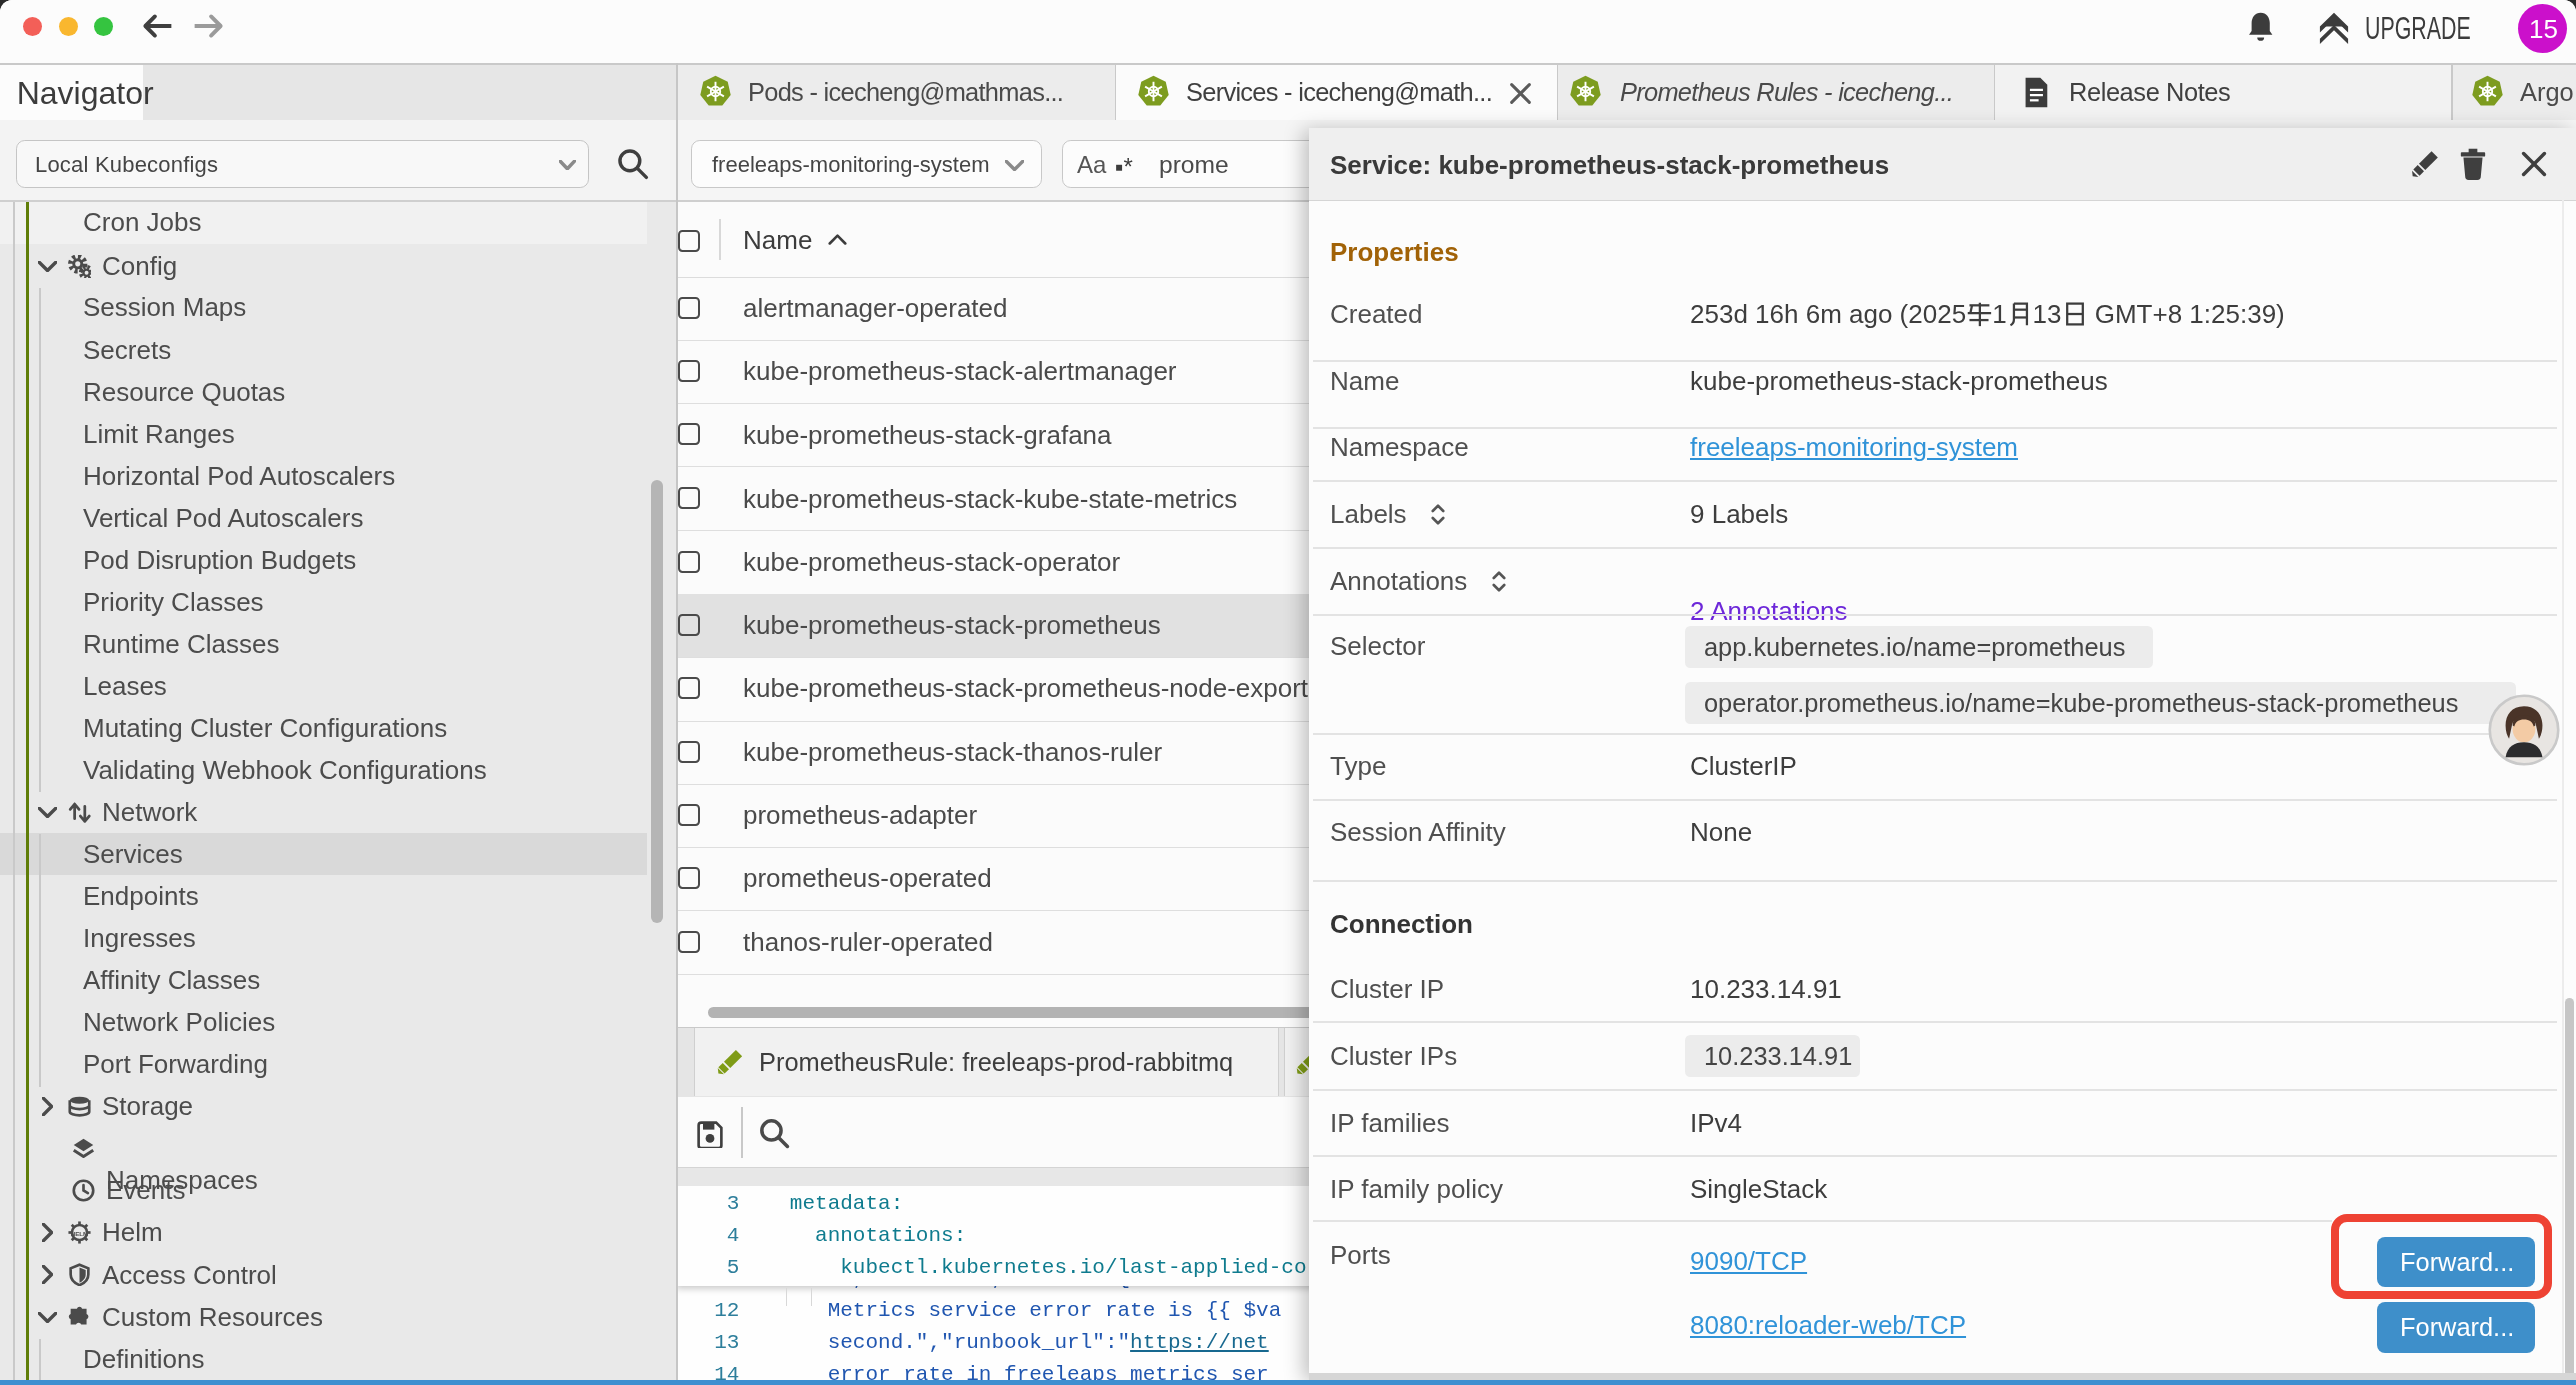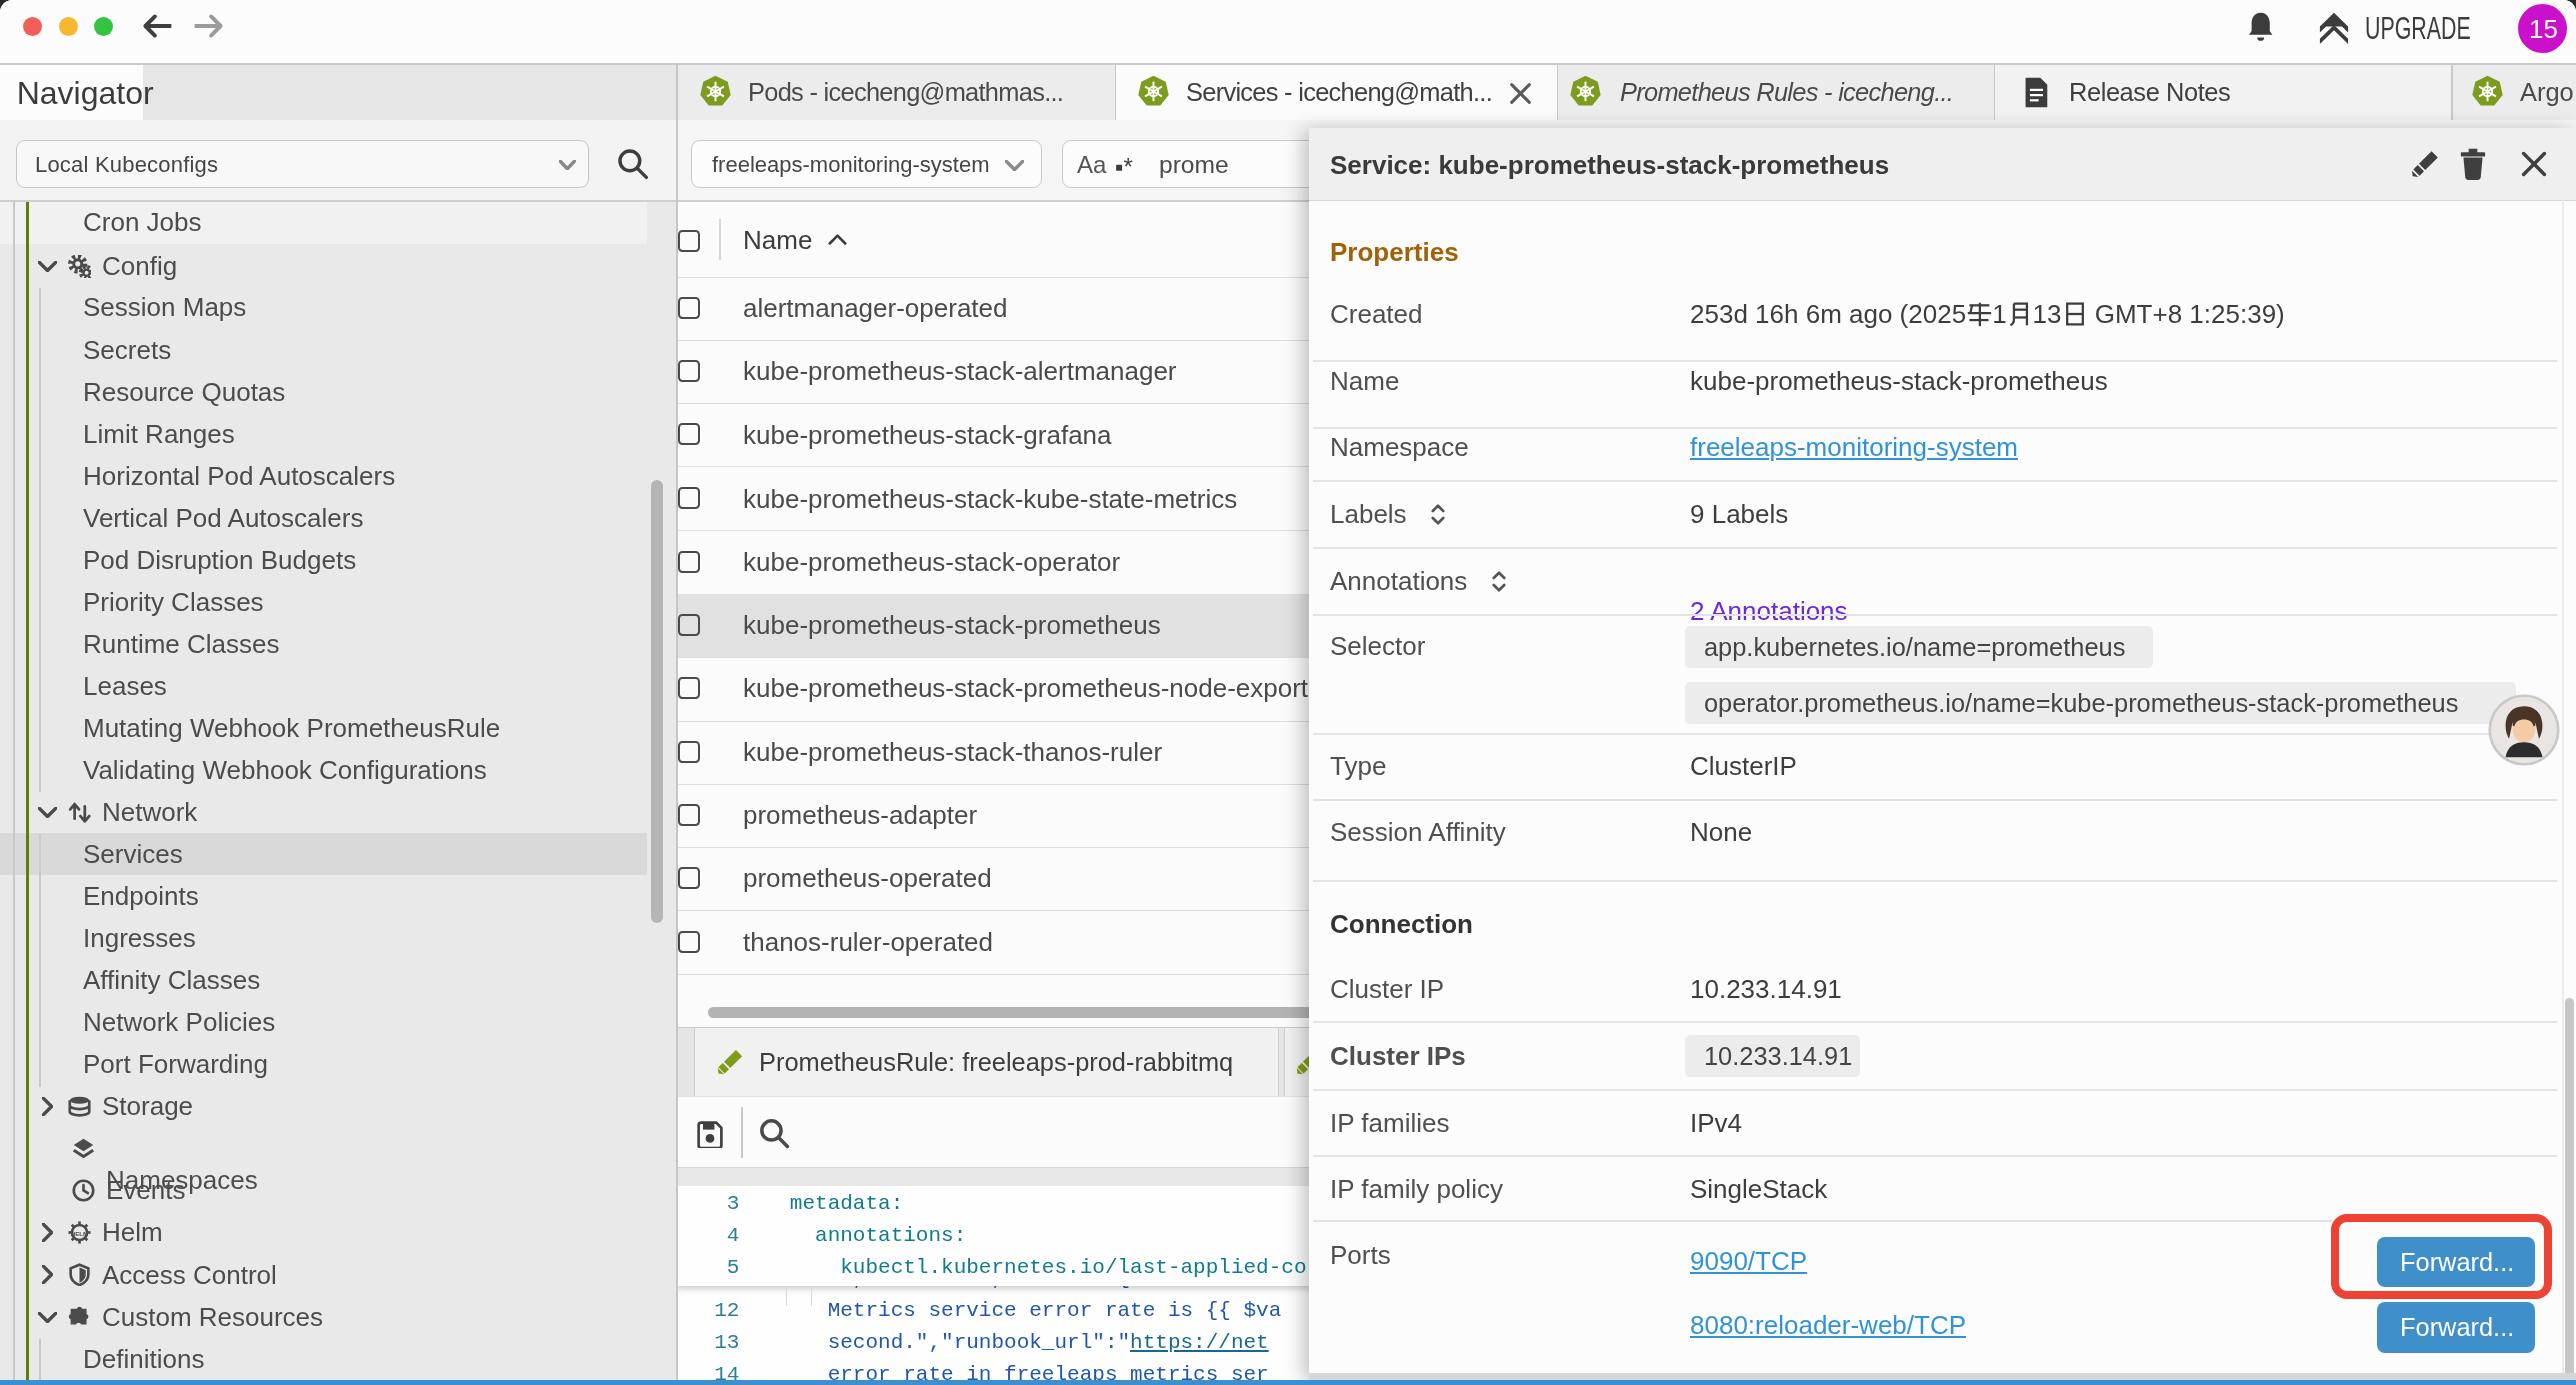--- a/index.html
+++ b/index.html
@@ -283,21 +283,21 @@
 <div class="abs" style="left:1330px;top:740px;height:53px;line-height:53px;font-size:26px;color:#4f4f4f;font-weight:400;white-space:nowrap;">Type</div>
 <div class="abs" style="left:1690px;top:740px;height:53px;line-height:53px;font-size:26px;color:#3d3d3d;white-space:nowrap;">ClusterIP</div>
 <div class="abs" style="left:1313px;top:799px;width:1244px;height:1.8px;background:#e3e3e3;"></div>
 <div class="abs" style="left:1330px;top:806px;height:53px;line-height:53px;font-size:26px;color:#4f4f4f;font-weight:400;white-space:nowrap;">Session Affinity</div>
 <div class="abs" style="left:1690px;top:806px;height:53px;line-height:53px;font-size:26px;color:#3d3d3d;white-space:nowrap;">None</div>
 <div class="abs" style="left:1313px;top:880px;width:1244px;height:1.8px;background:#e3e3e3;"></div>
 <div class="abs" style="left:1330px;top:898px;height:53px;line-height:53px;font-size:26px;color:#333;font-weight:700;white-space:nowrap;">Connection</div>
 <div class="abs" style="left:1330px;top:963px;height:53px;line-height:53px;font-size:26px;color:#4f4f4f;font-weight:400;white-space:nowrap;">Cluster IP</div>
 <div class="abs" style="left:1690px;top:963px;height:53px;line-height:53px;font-size:26px;color:#3d3d3d;white-space:nowrap;">10.233.14.91</div>
 <div class="abs" style="left:1313px;top:1021px;width:1244px;height:1.8px;background:#e3e3e3;"></div>
-<div class="abs" style="left:1330px;top:1030px;height:53px;line-height:53px;font-size:26px;color:#4f4f4f;font-weight:700;white-space:nowrap;">Cluster IPs</div>
+<div class="abs" style="left:1330px;top:1030px;height:53px;line-height:53px;font-size:26px;color:#4f4f4f;font-weight:400;white-space:nowrap;">Cluster IPs</div>
 <div class="abs" style="left:1685px;top:1035px;width:175px;height:42px;background:#ececec;border-radius:5.3px;"></div>
 <div class="abs" style="left:1704px;top:1031px;height:51px;line-height:51px;font-size:25.4px;color:#444;font-weight:400;white-space:nowrap;">10.233.14.91</div>
 <div class="abs" style="left:1313px;top:1089px;width:1244px;height:1.8px;background:#e3e3e3;"></div>
 <div class="abs" style="left:1330px;top:1097px;height:53px;line-height:53px;font-size:26px;color:#4f4f4f;font-weight:400;white-space:nowrap;">IP families</div>
 <div class="abs" style="left:1690px;top:1097px;height:53px;line-height:53px;font-size:26px;color:#3d3d3d;white-space:nowrap;">IPv4</div>
 <div class="abs" style="left:1313px;top:1155px;width:1244px;height:1.8px;background:#e3e3e3;"></div>
 <div class="abs" style="left:1330px;top:1163px;height:53px;line-height:53px;font-size:26px;color:#4f4f4f;font-weight:400;white-space:nowrap;">IP family policy</div>
 <div class="abs" style="left:1690px;top:1163px;height:53px;line-height:53px;font-size:26px;color:#3d3d3d;white-space:nowrap;">SingleStack</div>
 <div class="abs" style="left:1313px;top:1220px;width:1019px;height:1.8px;background:#e3e3e3;"></div>
 <div class="abs" style="left:1330px;top:1229px;height:53px;line-height:53px;font-size:26px;color:#4f4f4f;font-weight:400;white-space:nowrap;">Ports</div>
@@ -343,21 +343,21 @@
 <div class="abs" style="left:83px;top:281px;height:53px;line-height:53px;font-size:26px;color:#4c4c4c;font-weight:400;white-space:nowrap;">Session Maps</div>
 <div class="abs" style="left:83px;top:324px;height:53px;line-height:53px;font-size:26px;color:#4c4c4c;font-weight:400;white-space:nowrap;">Secrets</div>
 <div class="abs" style="left:83px;top:366px;height:53px;line-height:53px;font-size:26px;color:#4c4c4c;font-weight:400;white-space:nowrap;">Resource Quotas</div>
 <div class="abs" style="left:83px;top:408px;height:53px;line-height:53px;font-size:26px;color:#4c4c4c;font-weight:400;white-space:nowrap;">Limit Ranges</div>
 <div class="abs" style="left:83px;top:450px;height:53px;line-height:53px;font-size:26px;color:#4c4c4c;font-weight:400;white-space:nowrap;">Horizontal Pod Autoscalers</div>
 <div class="abs" style="left:83px;top:492px;height:53px;line-height:53px;font-size:26px;color:#4c4c4c;font-weight:400;white-space:nowrap;">Vertical Pod Autoscalers</div>
 <div class="abs" style="left:83px;top:534px;height:53px;line-height:53px;font-size:26px;color:#4c4c4c;font-weight:400;white-space:nowrap;">Pod Disruption Budgets</div>
 <div class="abs" style="left:83px;top:576px;height:53px;line-height:53px;font-size:26px;color:#4c4c4c;font-weight:400;white-space:nowrap;">Priority Classes</div>
 <div class="abs" style="left:83px;top:618px;height:53px;line-height:53px;font-size:26px;color:#4c4c4c;font-weight:400;white-space:nowrap;">Runtime Classes</div>
 <div class="abs" style="left:83px;top:660px;height:53px;line-height:53px;font-size:26px;color:#4c4c4c;font-weight:400;white-space:nowrap;">Leases</div>
-<div class="abs" style="left:83px;top:702px;height:53px;line-height:53px;font-size:26px;color:#4c4c4c;font-weight:400;white-space:nowrap;">Mutating Webhook PrometheusRule</div>
+<div class="abs" style="left:83px;top:702px;height:53px;line-height:53px;font-size:26px;color:#4c4c4c;font-weight:400;white-space:nowrap;">Mutating Cluster Configurations</div>
 <div class="abs" style="left:83px;top:744px;height:53px;line-height:53px;font-size:26px;color:#4c4c4c;font-weight:400;white-space:nowrap;">Validating Webhook Configurations</div>
 <svg class="abs" style="left:38px;top:807px;" width="19" height="10.5" viewBox="0 0 22 12">
       <polyline points="1,1 11.0,11 21,1" fill="none" stroke="#4b4b4b" stroke-width="4" stroke-linecap="round" stroke-linejoin="round"></polyline>
     </svg>
 <svg class="abs" style="left:68px;top:801px;" width="23" height="23" viewBox="0 0 26 26">
       <path d="M7.5,20 V3.5 M7.5,3.5 L2.5,9.5 M7.5,3.5 L12.5,9.5" fill="none" stroke="#4b4b4b" stroke-width="3.1" stroke-linecap="round" stroke-linejoin="round"></path>
       <path d="M19,6 V23 M19,23 L14,17 M19,23 L24,17" fill="none" stroke="#4b4b4b" stroke-width="3.1" stroke-linecap="round" stroke-linejoin="round"></path>
     </svg>
 <div class="abs" style="left:102px;top:786px;height:53px;line-height:53px;font-size:26px;color:#4c4c4c;font-weight:400;white-space:nowrap;">Network</div>
 <div class="abs" style="left:83px;top:828px;height:53px;line-height:53px;font-size:26px;color:#4c4c4c;font-weight:400;white-space:nowrap;">Services</div>

